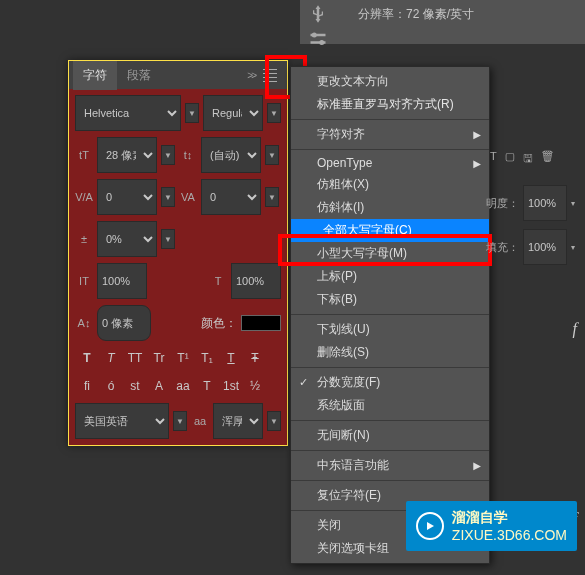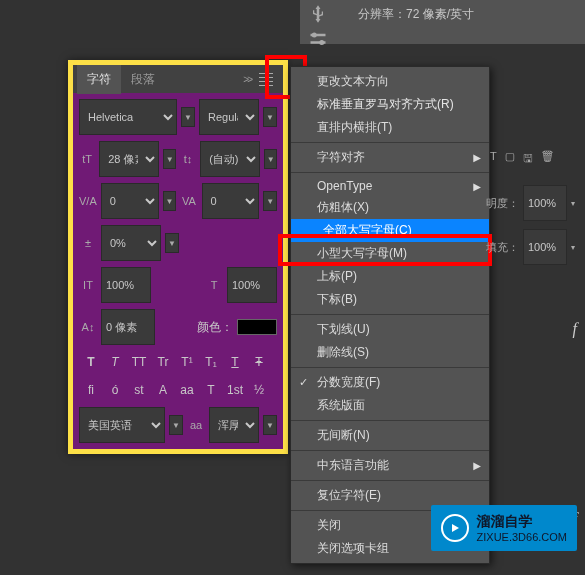--- a/index.html
+++ b/index.html
@@ -32,22 +32,22 @@
       flex-direction: column;
       gap: 6px;
       padding-top: 4px;
     }
     .tool-icon { width: 20px; height: 20px; color: #aaa; }
     .char-panel {
       position: absolute;
       left: 68px;
       top: 60px;
       width: 220px;
-      background: #701a75;
-      border: 5px solid #fde047;
+      background: #7f1d1d;
+      border: 1px solid #fde047;
       box-shadow: 0 0 8px rgba(0,0,0,0.5);
     }
     .panel-tabs {
       display: flex;
       align-items: center;
       background: #414141;
       height: 28px;
       padding: 0 4px;
     }
     .tab {
@@ -154,21 +154,21 @@
       color: #aaa;
       font-size: 11px;
     }
     .right-row { display: flex; gap: 4px; padding: 4px; align-items: center; }
     .right-icons { display: flex; gap: 8px; }
     .logo {
       position: absolute;
       right: 8px;
       bottom: 24px;
       background: #0088cc;
-      color: #0f172a;
+      color: #fef9c3;
       padding: 8px 10px;
       display: flex;
       align-items: center;
       gap: 8px;
       border-radius: 2px;
     }
     .logo-circle {
       width: 28px;
       height: 28px;
       border: 2px solid #fff;
@@ -252,21 +252,21 @@
     </div>
     <div class="row">
       <span class="icon-label">IT</span>
       <input class="numfield" style="width: 50px;" value="100%">
       <div class="spacer"></div>
       <span class="icon-label">T</span>
       <input class="numfield" style="width: 50px;" value="100%">
     </div>
     <div class="row">
       <span class="icon-label">A↕</span>
-      <input class="numfield" style="width: 54px;" value="0 像素">
+      <input class="numfield" style="width: 54px; border-radius: 9px;" value="0 像素">
       <div class="spacer"></div>
       <span>颜色：</span>
       <div class="color-swatch"></div>
     </div>
     <div class="btn-row">
       <div class="txt-btn" style="font-weight:bold">T</div>
       <div class="txt-btn" style="font-style:italic">T</div>
       <div class="txt-btn">TT</div>
       <div class="txt-btn">Tr</div>
       <div class="txt-btn">T¹</div>
@@ -292,26 +292,26 @@
       <div class="drop-arrow">▼</div>
     </div>
   </div>
 </div>
 
 <div class="hamburger-highlight"></div>
 
 <div class="context-menu" id="ctx">
     <div class="menu-item">更改文本方向</div>
     <div class="menu-item disabled">标准垂直罗马对齐方式(R)</div>
-    <div class="menu-item">直排内横排(T)</div>
     <div class="menu-sep"></div>
     <div class="menu-item">字符对齐<span class="submenu-arrow">▶</span></div>
     <div class="menu-sep"></div>
     <div class="menu-item">OpenType<span class="submenu-arrow">▶</span></div>
     <div class="menu-item">仿粗体(X)</div>
+    <div class="menu-item">仿斜体(I)</div>
     <div class="menu-item highlighted">全部大写字母(C)</div>
     <div class="menu-item">小型大写字母(M)</div>
     <div class="menu-item">上标(P)</div>
     <div class="menu-item">下标(B)</div>
     <div class="menu-sep"></div>
     <div class="menu-item">下划线(U)</div>
     <div class="menu-item">删除线(S)</div>
     <div class="menu-sep"></div>
     <div class="menu-item">分数宽度(F)<span class="checkmark">✓</span></div>
     <div class="menu-item">系统版面</div>
@@ -351,15 +351,15 @@
 <span class="italic-f" style="top:510px">f</span>
 
 <div class="logo">
   <div class="logo-circle">
     <svg width="12" height="12" viewBox="0 0 12 12">
         <path fill="#fff" d="M3 2l7 4-7 4z"></path>
       </svg>
   </div>
   <div class="logo-text">
     <span style="font-size:14px;font-weight:bold">溜溜自学</span>
-    <span style="font-size:11px">ZIXUE.3D66.COM</span>
+    <span style="font-size:14px">ZIXUE.3D66.COM</span>
   </div>
 </div>
 
 </body></html>

